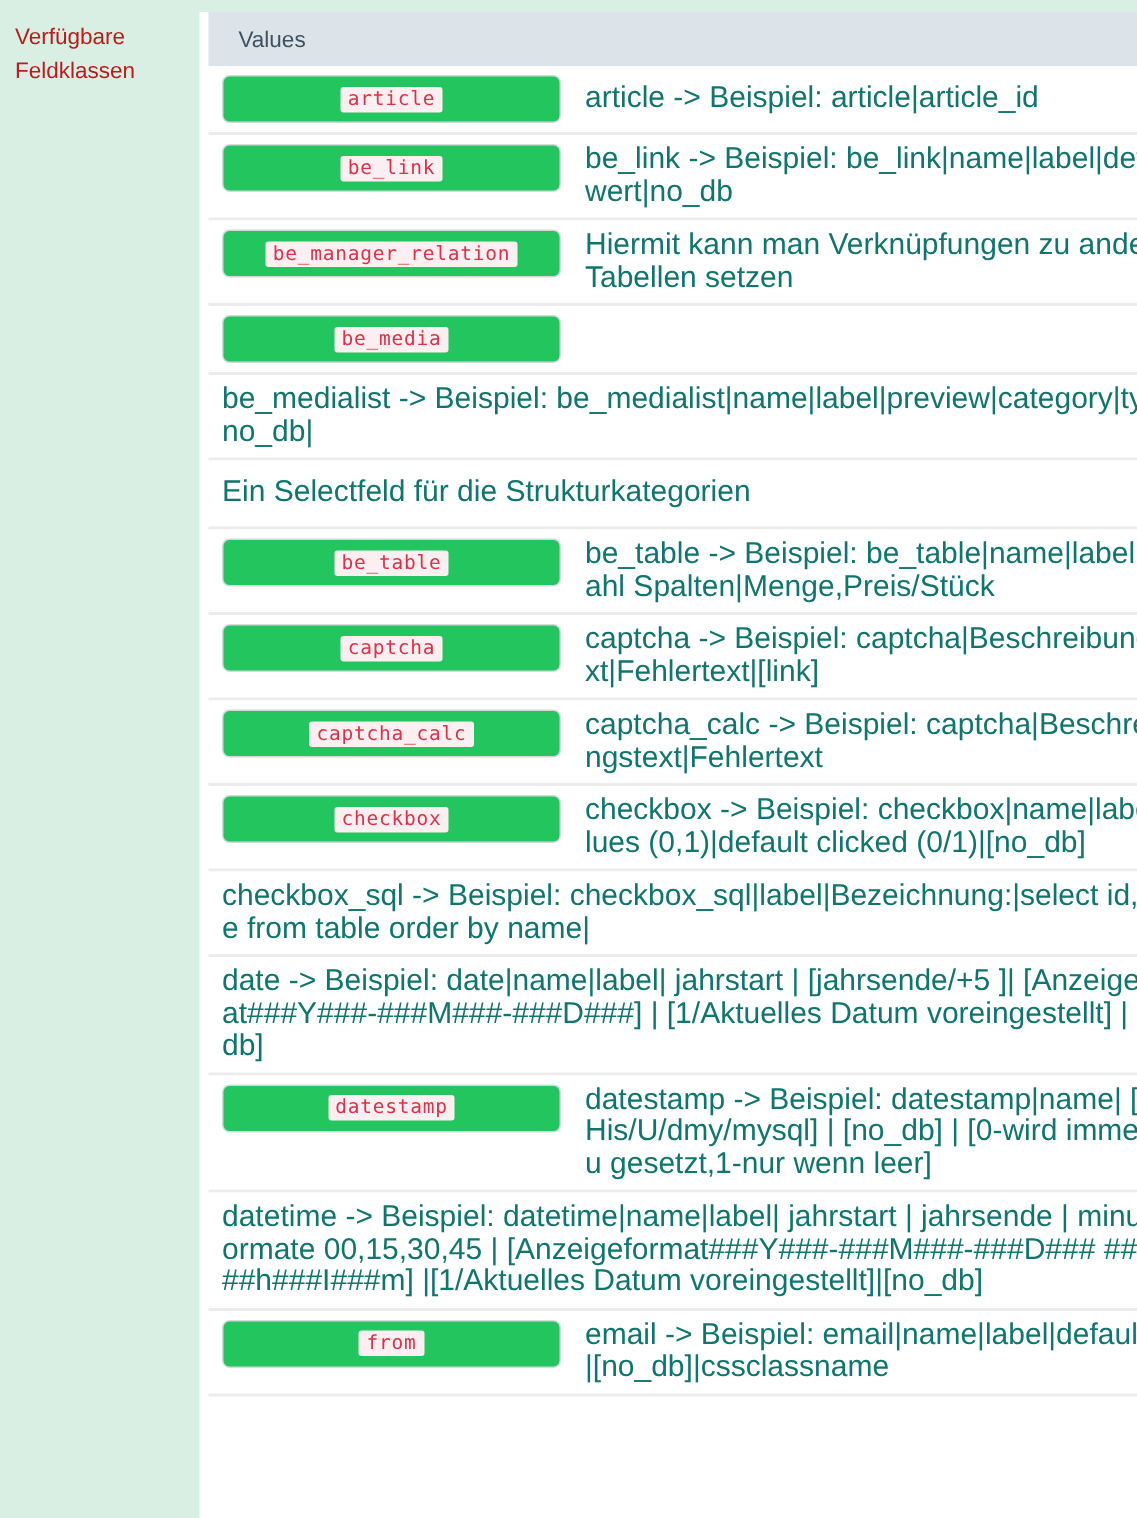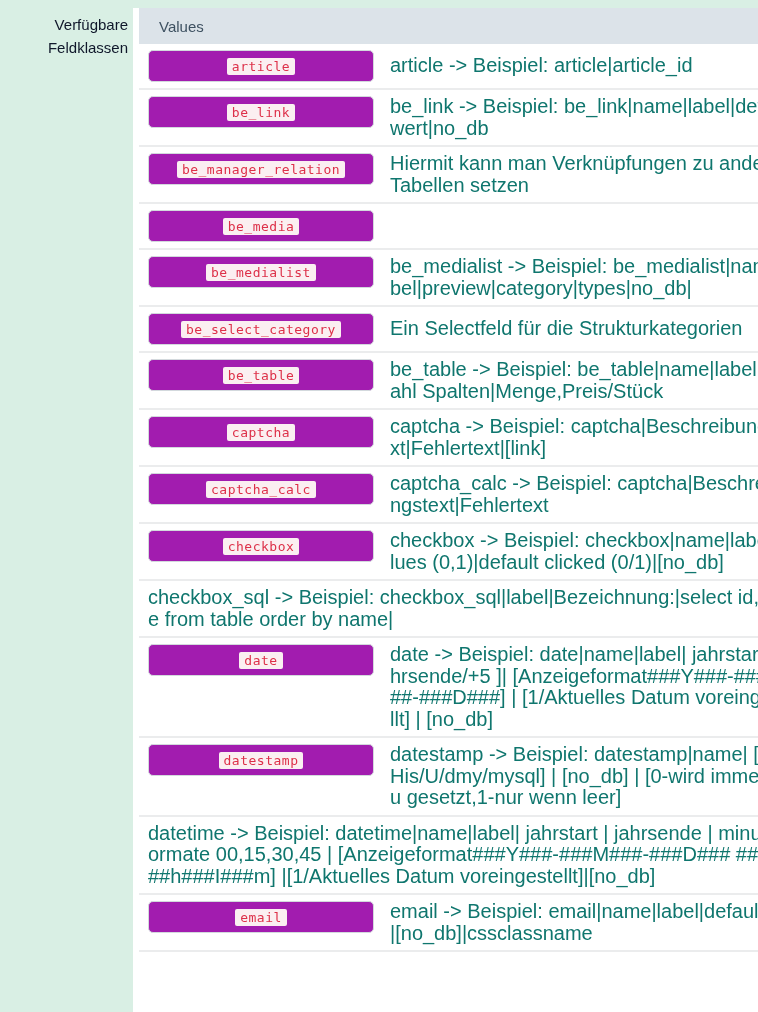--- a/index.html
+++ b/index.html
@@ -11,22 +11,21 @@
   body {
     position: relative;
     background: #d9efe4;
   }
   .sidebar-label {
     position: absolute;
     left: 10px; top: 13px;
     width: 118px;
     font-size: 15px;
     line-height: 23px;
-    color: #0f172a;
-    text-align: right;
+    color: #b91c1c;
   }
   .panel {
     position: absolute;
     left: 133px; top: 8px;
     width: 679px;
     height: 1004px;
     background: #ffffff;
     padding-left: 6px;
   }
   .panel-header {
@@ -46,21 +45,21 @@
     border-bottom: 2px solid #ebeced;
     background: #ffffff;
   }
   .field-btn {
     flex: 0 0 226px;
     width: 226px;
     height: 32px;
     display: inline-flex;
     align-items: center;
     justify-content: center;
-    background: #a21caf;
+    background: #22c55e;
     border: 1px solid #d3d9dd;
     border-radius: 5px;
     cursor: pointer;
     font: inherit;
   }
   .field-code {
     font-family: "DejaVu Sans Mono", monospace;
     font-size: 13px;
     letter-spacing: 0.5px;
     color: #dd3049;
@@ -111,30 +110,24 @@
     <div class="desc">Hiermit kann man Verknüpfungen zu anderen Tabellen setzen</div>
   </div>
 
   <div class="row">
     <button class="field-btn">
       <code class="field-code">be_media</code>
     </button>
   </div>
 
   <div class="row">
-    <button class="field-btn">
-      <code class="field-code">be_medialist</code>
-    </button>
     <div class="desc">be_medialist -&gt; Beispiel: be_medialist|name|label|preview|category|types|no_db|</div>
   </div>
 
   <div class="row">
-    <button class="field-btn">
-      <code class="field-code">be_select_category</code>
-    </button>
     <div class="desc">Ein Selectfeld für die Strukturkategorien</div>
   </div>
 
   <div class="row">
     <button class="field-btn">
       <code class="field-code">be_table</code>
     </button>
     <div class="desc">be_table -&gt; Beispiel: be_table|name|label|Anzahl Spalten|Menge,Preis/Stück</div>
   </div>
 
@@ -157,37 +150,34 @@
       <code class="field-code">checkbox</code>
     </button>
     <div class="desc">checkbox -&gt; Beispiel: checkbox|name|label|Values (0,1)|default clicked (0/1)|[no_db]</div>
   </div>
 
   <div class="row">
     <div class="desc">checkbox_sql -&gt; Beispiel: checkbox_sql|label|Bezeichnung:|select id,name from table order by name|</div>
   </div>
 
   <div class="row">
-    <button class="field-btn">
-      <code class="field-code">date</code>
-    </button>
     <div class="desc">date -&gt; Beispiel: date|name|label| jahrstart | [jahrsende/+5 ]| [Anzeigeformat###Y###-###M###-###D###] | [1/Aktuelles Datum voreingestellt] | [no_db]</div>
   </div>
 
   <div class="row">
     <button class="field-btn">
       <code class="field-code">datestamp</code>
     </button>
     <div class="desc">datestamp -&gt; Beispiel: datestamp|name| [YmdHis/U/dmy/mysql] | [no_db] | [0-wird immer neu gesetzt,1-nur wenn leer]</div>
   </div>
 
   <div class="row">
     <div class="desc">datetime -&gt; Beispiel: datetime|name|label| jahrstart | jahrsende | minutenformate 00,15,30,45 | [Anzeigeformat###Y###-###M###-###D### ###H###h###I###m] |[1/Aktuelles Datum voreingestellt]|[no_db]</div>
   </div>
 
   <div class="row">
     <button class="field-btn">
-      <code class="field-code">email</code>
+      <code class="field-code">from</code>
     </button>
     <div class="desc">email -&gt; Beispiel: email|name|label|defaultwert|[no_db]|cssclassname</div>
   </div>
 </div>
 </div>
 
 </body></html>

